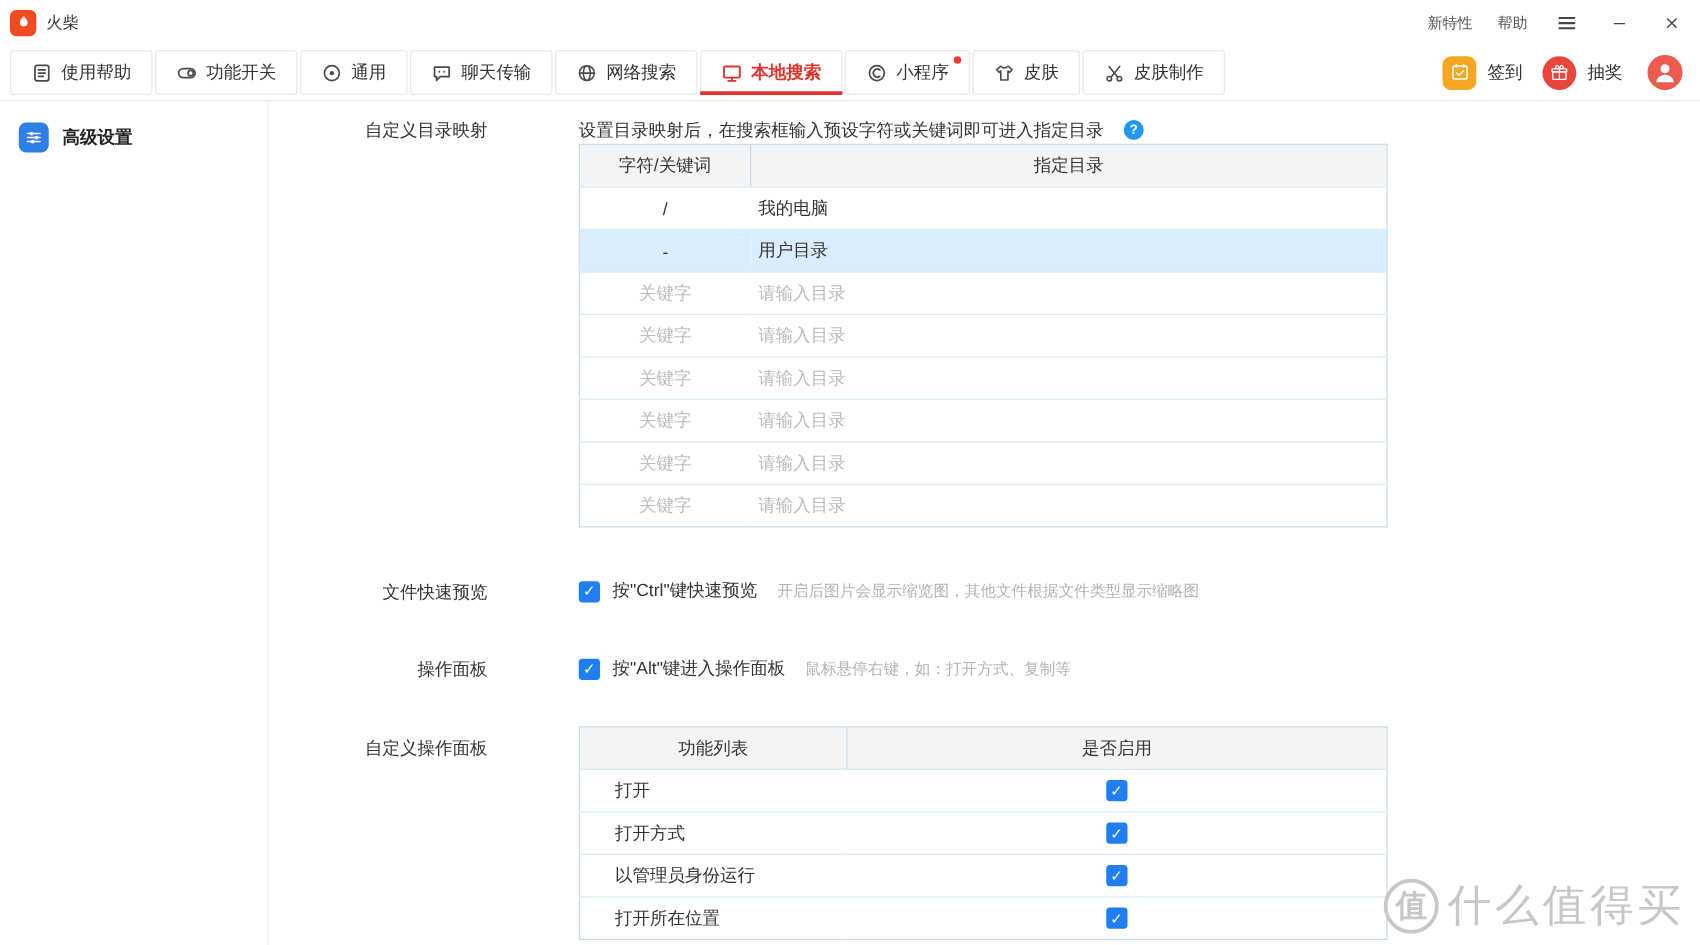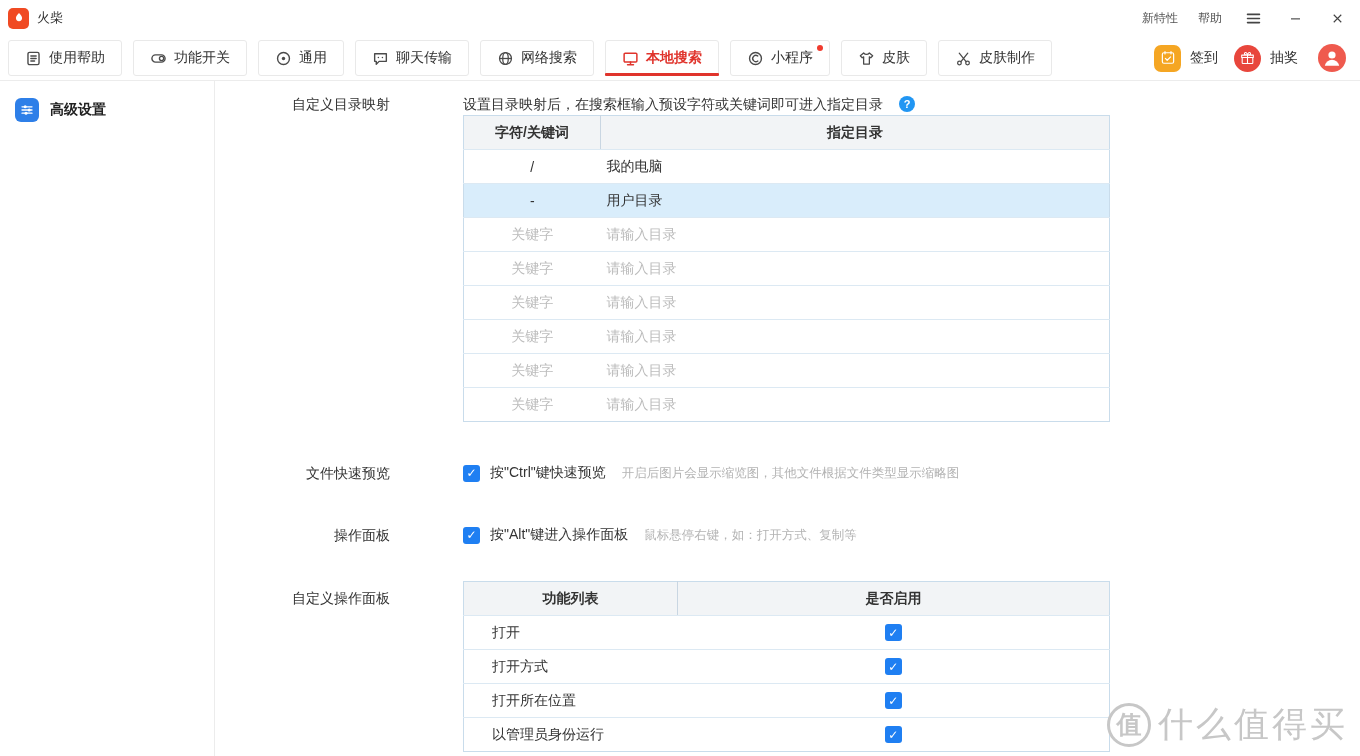--- a/index.html
+++ b/index.html
@@ -9,21 +9,21 @@
   
   .titlebar { height:36px; display:flex; justify-content:space-between; align-items:center; padding:0 12px 0 8px; }
   .app-id { display:flex; align-items:center; gap:8px; font-size:13px; color:#333; }
   .app-logo { width:21px; height:21px; border-radius:5px; background:#f04a23; display:flex; align-items:center; justify-content:center; }
   .title-right { display:flex; align-items:center; gap:20px; font-size:12px; color:#555; }
   .tb-link { cursor:pointer; }
   .win-btn { width:22px; height:22px; display:flex; align-items:center; justify-content:center; cursor:pointer; color:#444; }
 
   
   .tabbar { height:45px; display:flex; align-items:center; justify-content:space-between; padding:0 14px 0 8px; border-bottom:1px solid #ececec; }
-  .tabs { display:flex; align-items:center; gap:11px; }
+  .tabs { display:flex; align-items:center; gap:2px; }
   .tab { position:relative; height:36px; display:flex; align-items:center; gap:7px; padding:0 16px;
     border:1px solid #e9e9e9; border-radius:3px; font-size:14px; font-weight:500; color:#333; cursor:pointer; background:#fff; }
   .ticon { width:17px; height:17px; display:flex; color:#4a4a4a; }
   .ticon svg { width:100%; height:100%; }
   .tab.active { color:#e0342c; font-weight:700; }
   .tab.active .ticon { color:#e0342c; }
   .tab.active::after { content:""; position:absolute; left:-1px; right:-1px; bottom:-1px; height:3px; background:#e0342c; border-radius:1px; }
   .tab-dot { position:absolute; top:4px; right:6px; width:6px; height:6px; border-radius:50%; background:#f03b2e; }
   .tab-actions { display:flex; align-items:center; gap:16px; }
   .action { display:flex; align-items:center; gap:9px; font-size:14px; color:#333; cursor:pointer; }
@@ -44,21 +44,21 @@
   .sec { display:flex; }
   .sec-label { width:175px; flex-shrink:0; text-align:right; font-size:14px; color:#333; line-height:22px; }
   .sec-body { margin-left:73px; }
 
   .desc-row { display:flex; align-items:center; gap:16px; font-size:14px; color:#333; line-height:22px; margin-bottom:0; }
   .help-badge { width:16px; height:16px; border-radius:50%; background:#2196f3; color:#fff; font-size:11px; font-weight:700;
     display:flex; align-items:center; justify-content:center; cursor:pointer; }
   .help-badge::after { content:"?"; }
 
   table.grid { width:647px; border-collapse:collapse; font-size:14px; background:#fff; border:1px solid #c9dceb; }
-  table.grid th { height:34px; background:#f2f4f6; font-weight:700; color:#333; text-align:center; border-bottom:1px solid #dce9f3; }
+  table.grid th { height:34px; background:#f2f4f6; font-weight:400; color:#333; text-align:center; border-bottom:1px solid #dce9f3; }
   table.grid th:first-child { border-right:1px solid #c9d6e2; }
   table.grid td { height:34px; border-bottom:1px solid #dce9f3; color:#333; }
   table.grid tr:last-child td { border-bottom:none; }
   .map th:first-child, .map td:first-child { width:137px; }
   .map td:first-child { text-align:center; }
   .map td:nth-child(2) { text-align:left; padding-left:6px; }
   .map tr.selected td { background:#d9edfb; }
   .map tr.ph td { color:#bcbcbc; }
 
   .check-sec { align-items:center; }
@@ -334,27 +334,27 @@
                   <span class="checkbox checked"></span>
                 </td>
           </tr>
           <tr>
             <td>打开方式</td>
             <td>
                   <span class="checkbox checked"></span>
                 </td>
           </tr>
           <tr>
-            <td>打开所在位置</td>
+            <td>以管理员身份运行</td>
             <td>
                   <span class="checkbox checked"></span>
                 </td>
           </tr>
           <tr>
-            <td>以管理员身份运行</td>
+            <td>打开所在位置</td>
             <td>
                   <span class="checkbox checked"></span>
                 </td>
           </tr>
         </tbody>
           </table>
       </div>
     </section>
   </main>
 </div>

